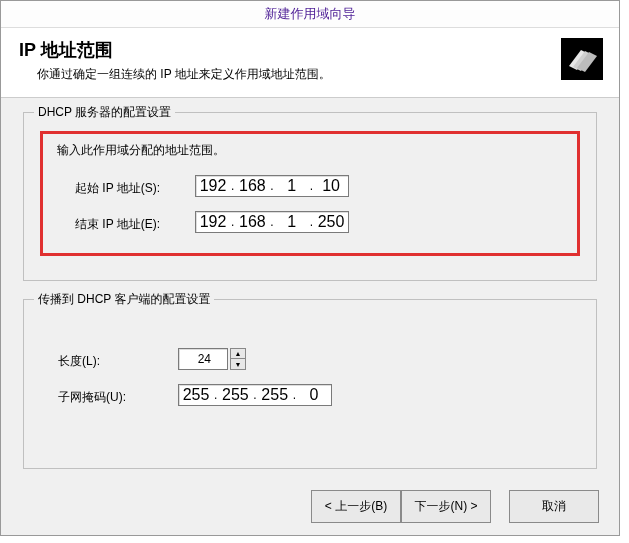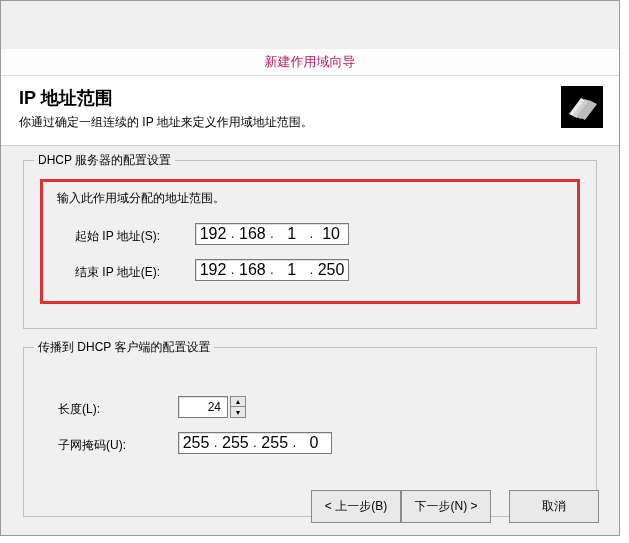--- a/index.html
+++ b/index.html
@@ -13,40 +13,40 @@
     }
     .wizard {
       width: 620px;
       height: 536px;
       border: 1px solid #999;
       background: #f0f0f0;
       position: relative;
     }
     .titlebar {
       background: #fdfdfd;
-      color: #be185d;
+      color: #4c1d95;
       text-align: center;
       padding: 4px 0;
       font-size: 13px;
       border-bottom: 1px solid #ddd;
-      margin-top: 48px;
     }
     .header {
       background: #fff;
       padding: 10px 18px 14px 18px;
       border-bottom: 1px solid #ccc;
       position: relative;
       min-height: 62px;
     }
     .header-title {
       font-weight: bold;
       font-size: 18px;
       margin-bottom: 4px;
     }
     .header-sub {
+      margin-left: 18px;
       font-size: 12px;
     }
     .header-icon {
       position: absolute;
       right: 16px;
       top: 10px;
       width: 42px;
       height: 42px;
       background: #000;
       display: flex;
@@ -115,21 +115,21 @@
     }
     .spin-wrap {
       display: inline-flex;
       align-items: stretch;
       height: 22px;
     }
     .spin-input {
       width: 50px;
       border: 1px solid #7a7a7a;
       text-align: right;
-      padding-right: 6px;
+      padding-right: 16px;
       font-size: 12px;
       outline: none;
       box-shadow: inset 1px 1px 0 #ddd;
     }
     .spin-btns {
       display: flex;
       flex-direction: column;
       margin-left: 2px;
     }
     .spin-btn {

